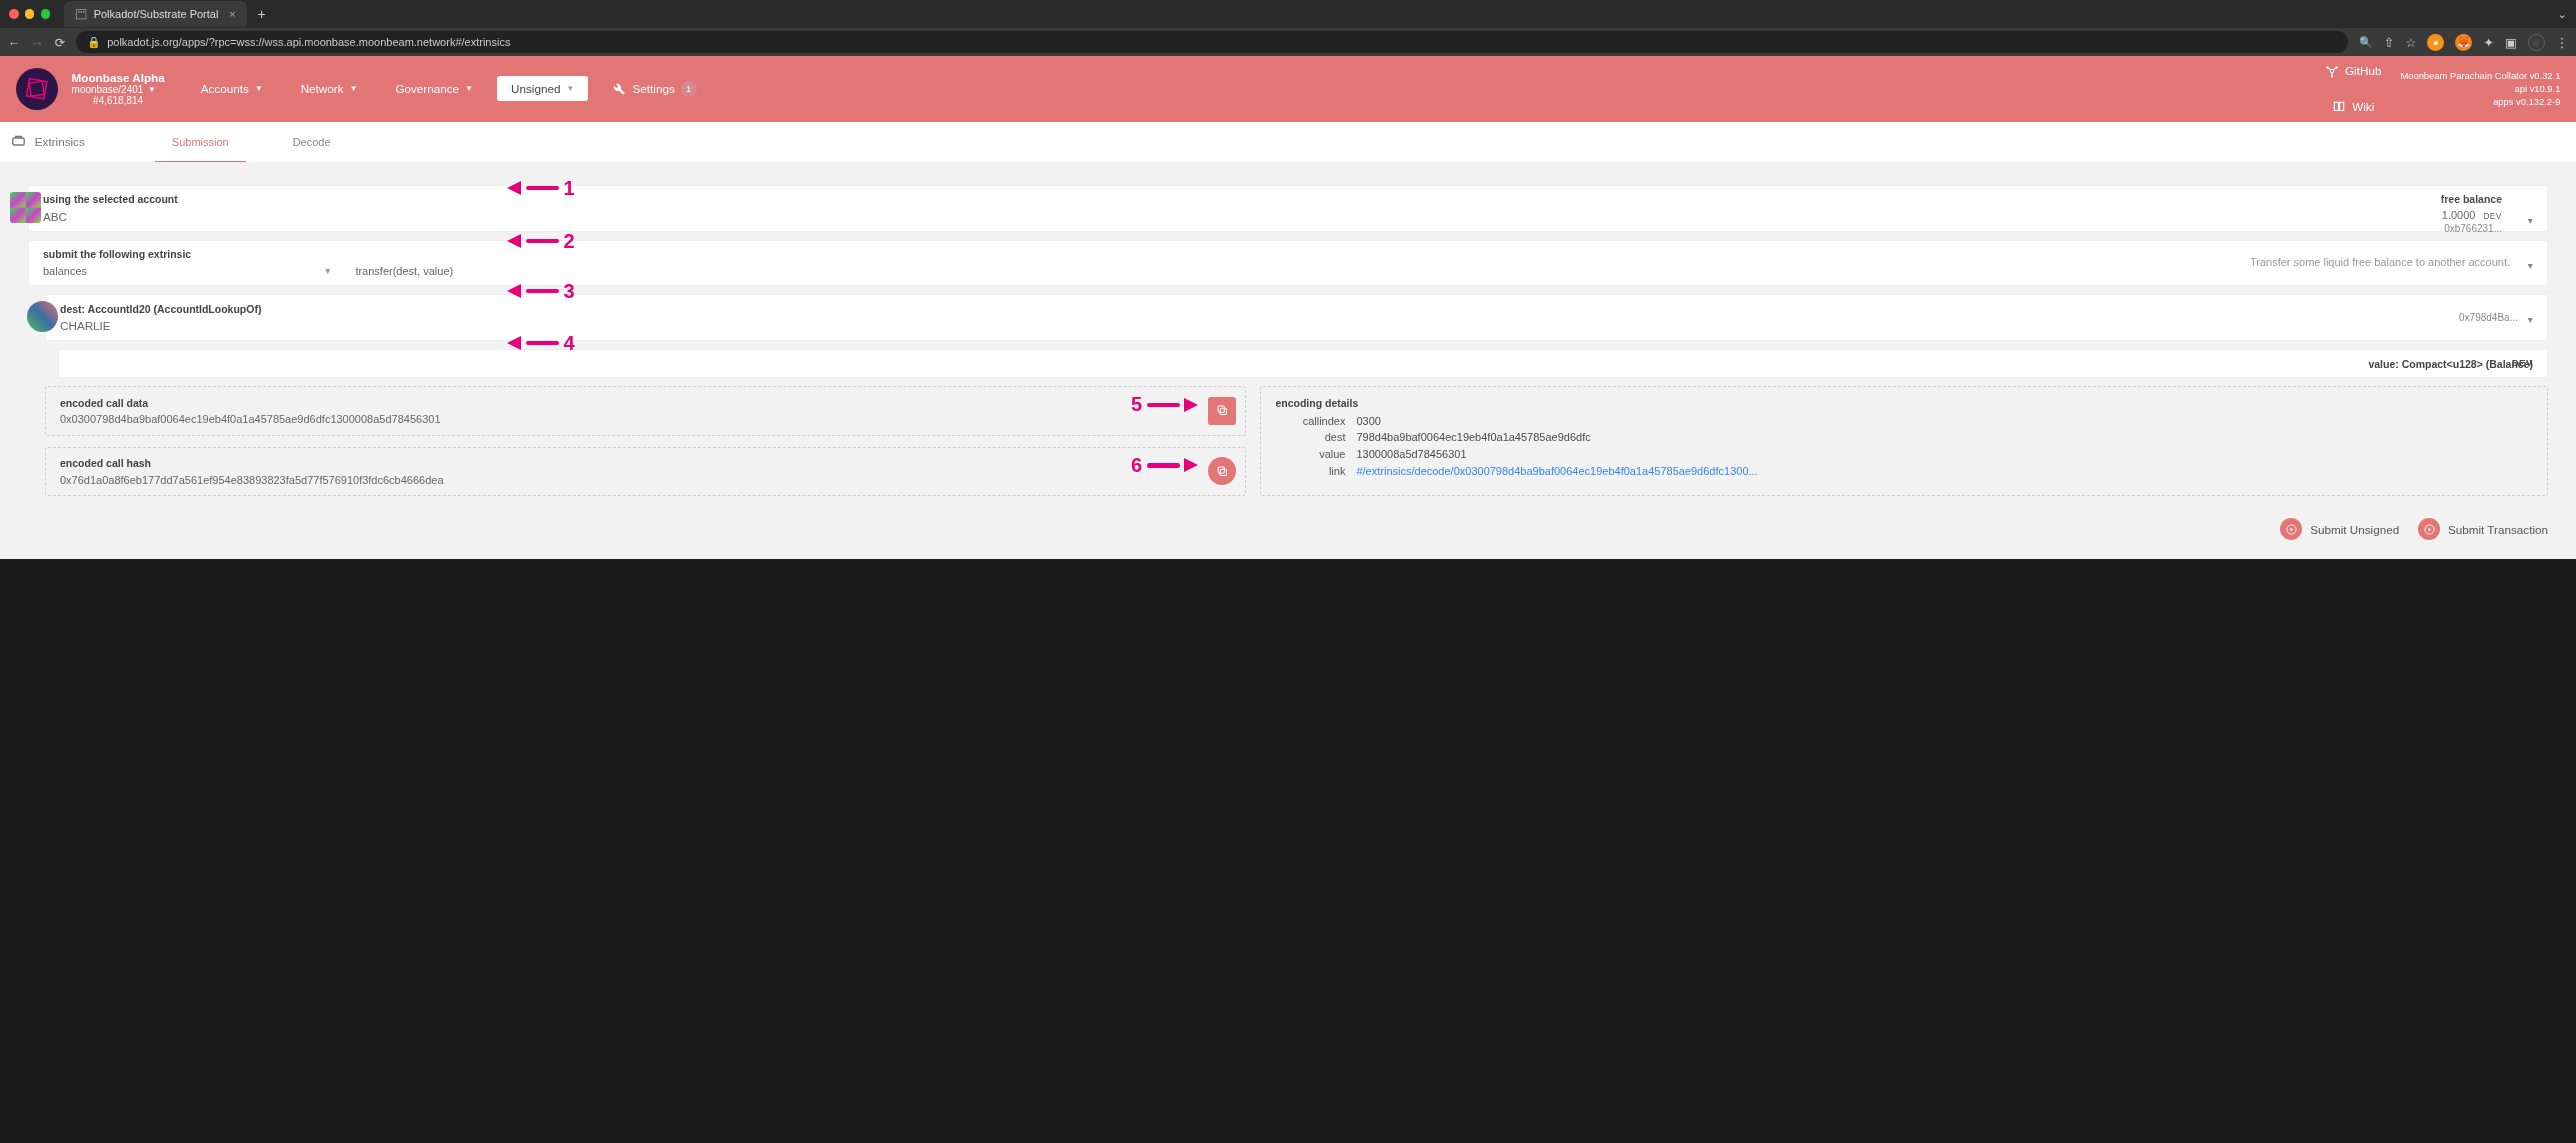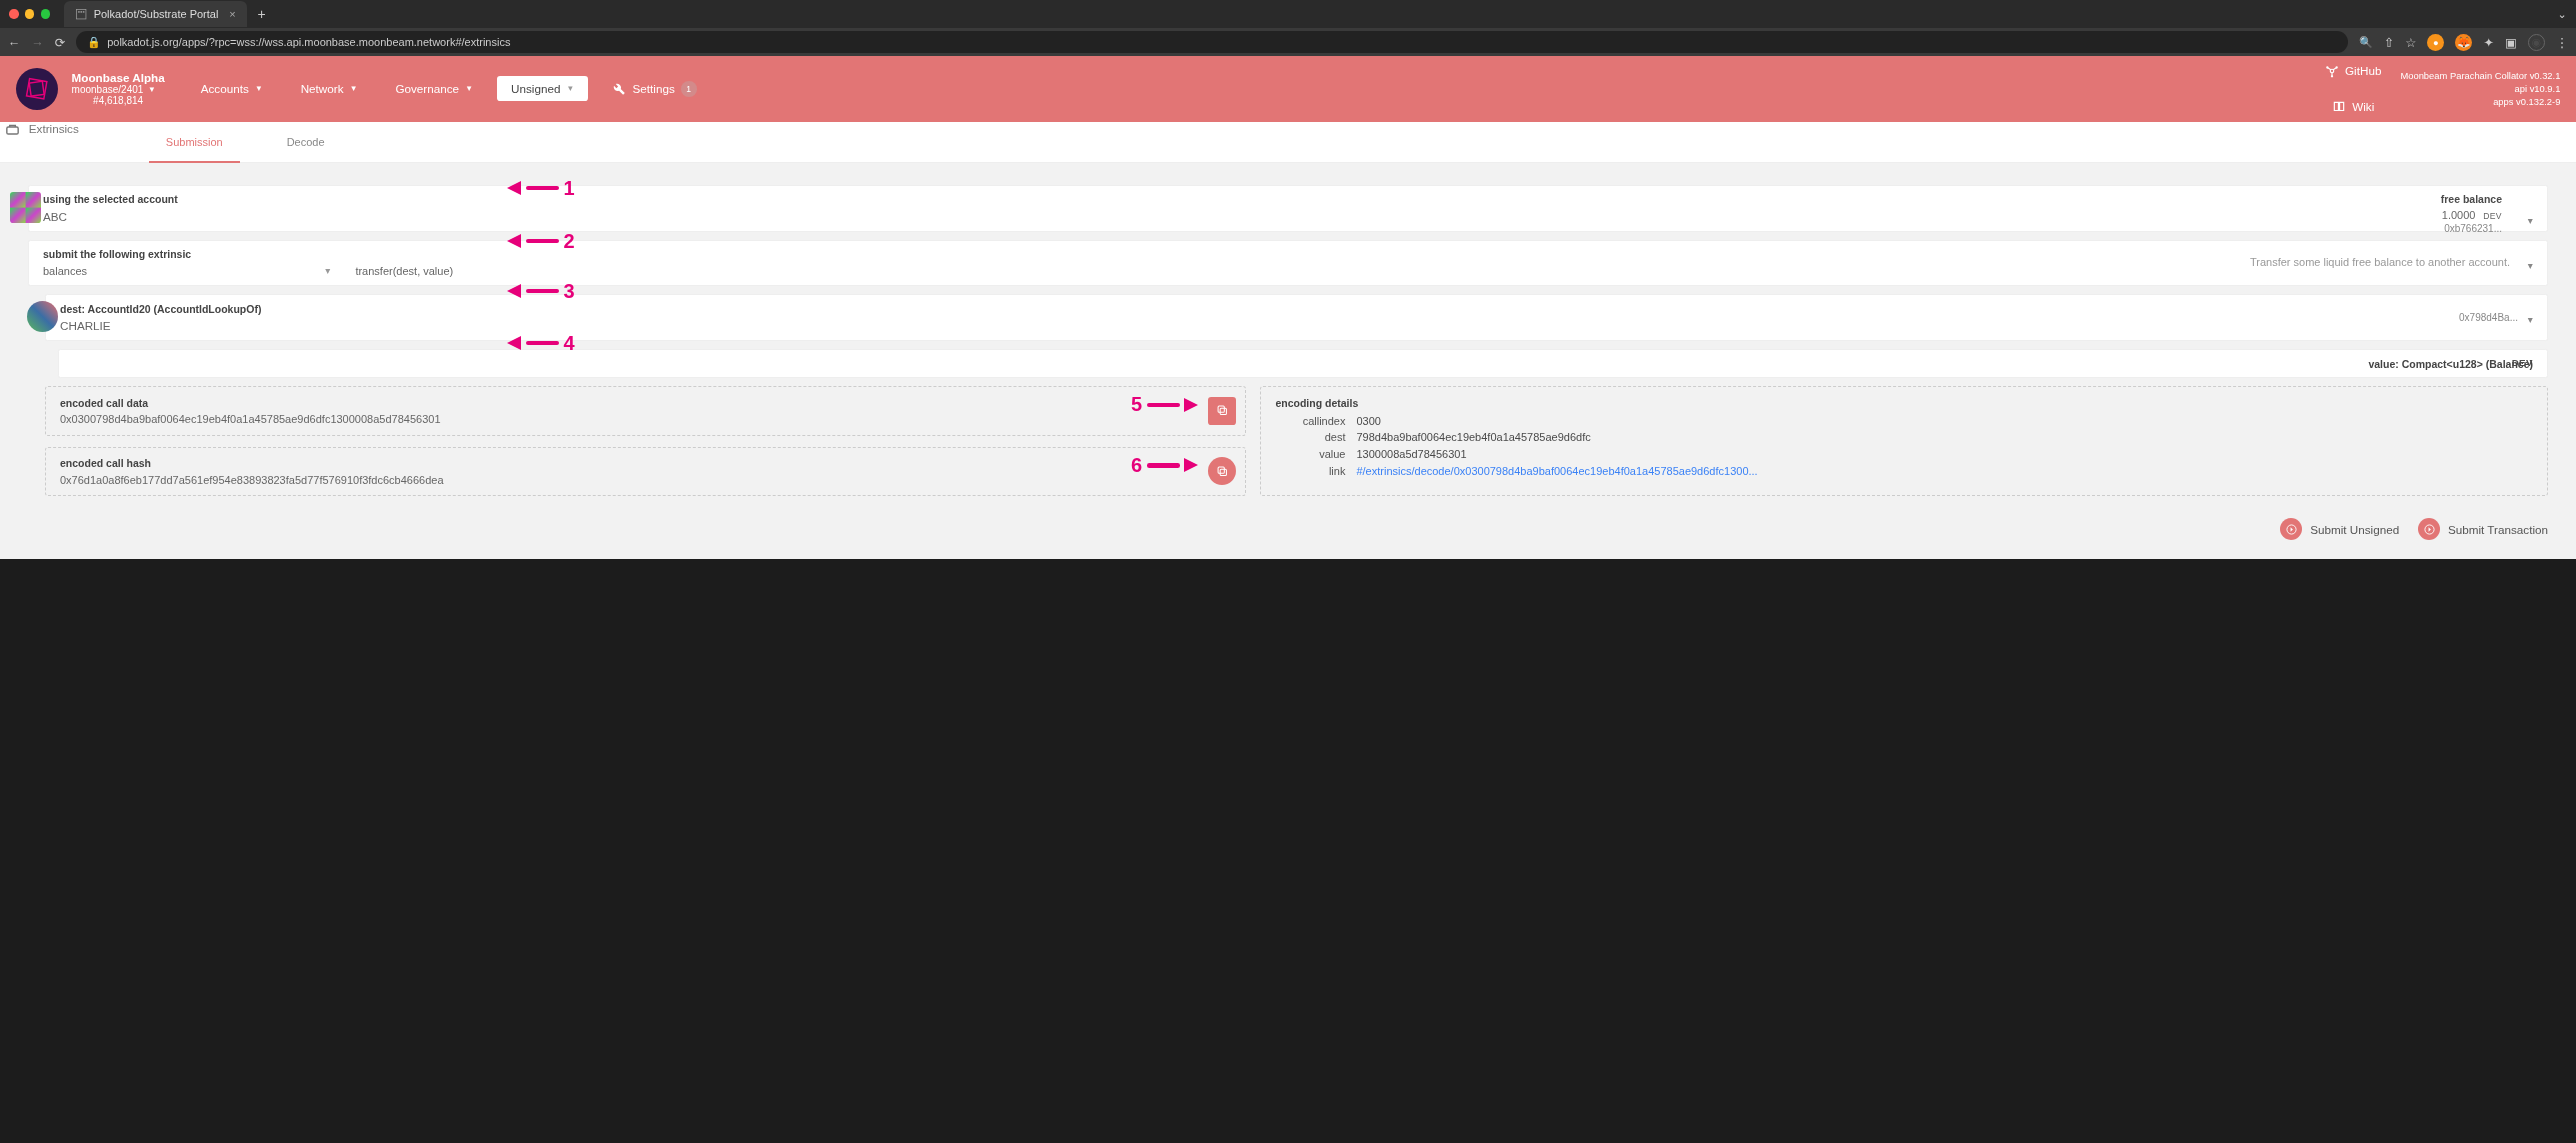--- a/index.html
+++ b/index.html
@@ -36,21 +36,21 @@
 .nav-item.active { background:#fff; color:#454545; border-radius:3.1px; }
 .caret { font-size:7.8px; }
 .settings-item { display:flex; align-items:center; gap:6.2px; margin-left:14px; }
 .badge { background:#d38a8a; width:15.6px; height:15.6px; border-radius:50%; display:inline-flex; align-items:center; justify-content:center; font-size:8.6px; }
 .spacer { flex:1; }
 .right-links { display:flex; gap:22px; align-items:center;flex-direction:column; }
 .version-block { text-align:right; font-size:9.4px; line-height:1.4; margin-left:19px; }
 
 
 .page-body { background:#f2f2f2; min-height:437px; }
-.subtab-bar { background:#fff; display:flex; padding:0 4px; border-bottom:0.8px solid #eee; height:41px; }
+.subtab-bar { background:#fff; display:flex; align-items:center; padding:0 10px; border-bottom:0.8px solid #eee; height:41px; }
 .subtab-ico { width:17px; height:17px; margin-right:7.8px; color:#777; }
 .subtab-title { color:#777; margin-right:31px; font-size:11.7px;}
 .subtab { padding:0 17px; color:#888; height:41px; display:flex; align-items:center; cursor:pointer; position:relative; margin-left:30px; }
 .subtab:first-of-type { margin-left:39px; }
 .subtab.active { color:#e27575; }
 .subtab.active::after { content:""; position:absolute; left:0; right:0; bottom:0; height:1.6px; background:#e27575; }
 
 .content { padding:22px 28px; }
 
 .card { background:#fff; border:0.8px solid #eee; border-radius:2.3px; margin-bottom:7.8px; padding:7.8px 14px; position:relative; }

